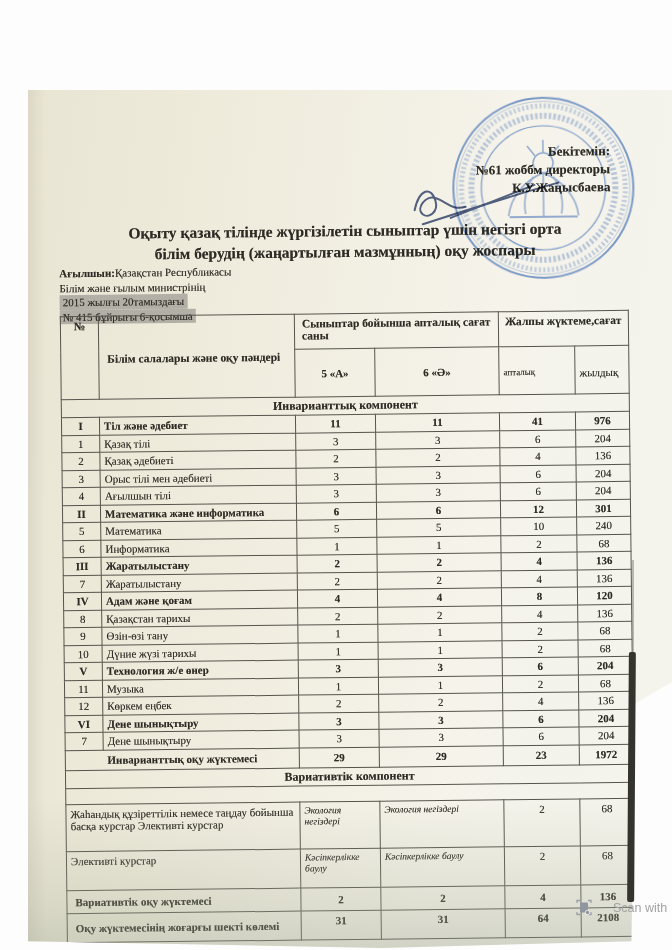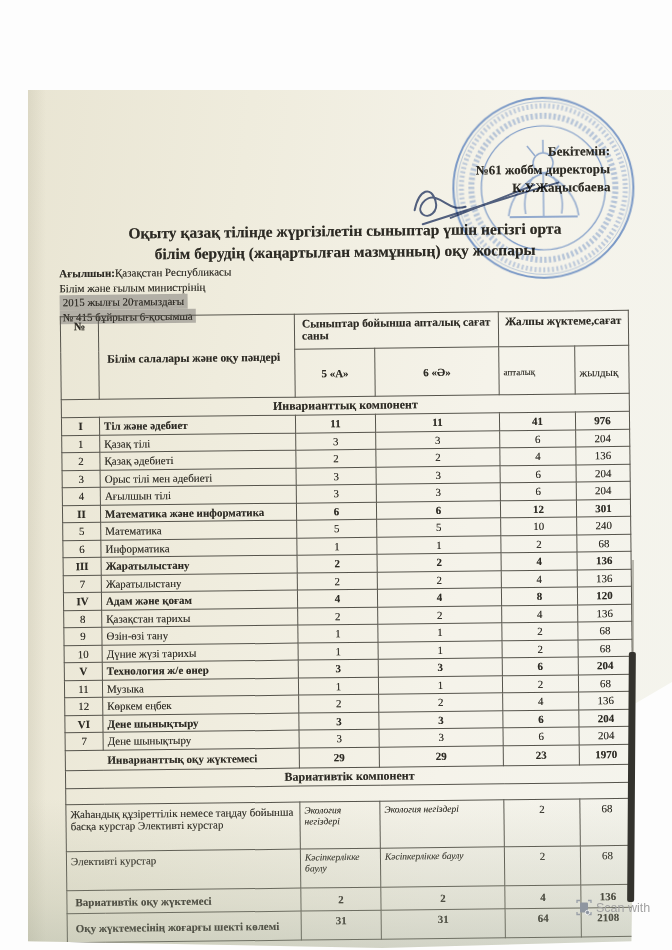--- a/index.html
+++ b/index.html
@@ -44,21 +44,21 @@
   .vrow td{vertical-align:top;padding-top:3px;}
   .vrow .it{font-style:italic;font-size:9.5px;line-height:11px;}
   .vrow1 td{height:42px;}
   .vrow2 td{height:34px;}
   .vtotal td{height:20px;font-weight:bold;}
   .grand td{height:24px;font-weight:bold;}
   
   .darkbar{position:absolute;left:628px;top:652px;width:7px;height:250px;background:#34332e;
            border-radius:2px;transform:rotate(.4deg);}
   .thinline{position:absolute;left:632px;top:560px;width:2px;height:96px;background:#8a887e;opacity:.55;}
-  .watermark{position:absolute;left:576px;top:899px;display:flex;align-items:center;gap:4px;
+  .watermark{position:absolute;left:576px;top:899px;display:flex;align-items:center;gap:21px;
              font-family:"Liberation Sans","DejaVu Sans",sans-serif;font-size:12.5px;color:#a3a3a3;}
 </style>
 </head>
 <body>
 
 <div class="canvas">
   <div class="paper">
     <div class="content">
 
       <svg class="stamp" width="190" height="190" viewBox="0 0 190 190">
@@ -288,21 +288,21 @@
               <td class="c">6</td>
               <td class="c">204</td>
             </tr>
           </tbody>
         <tbody>
           <tr class="itotal">
             <td colspan="2" class="c">Инварианттық оқу жүктемесі</td>
             <td class="c">29</td>
             <td class="c">29</td>
             <td class="c">23</td>
-            <td class="c">1970</td>
+            <td class="c">1972</td>
           </tr>
           <tr class="sect">
             <td colspan="6">Вариативтік компонент</td>
           </tr>
           <tr class="emptyrow">
             <td colspan="6"></td>
           </tr>
           <tr class="vrow vrow1">
             <td colspan="2">Жаһандық құзіреттілік немесе таңдау бойынша басқа курстар Элективті курстар</td>
             <td class="it">Экология негіздері</td>

